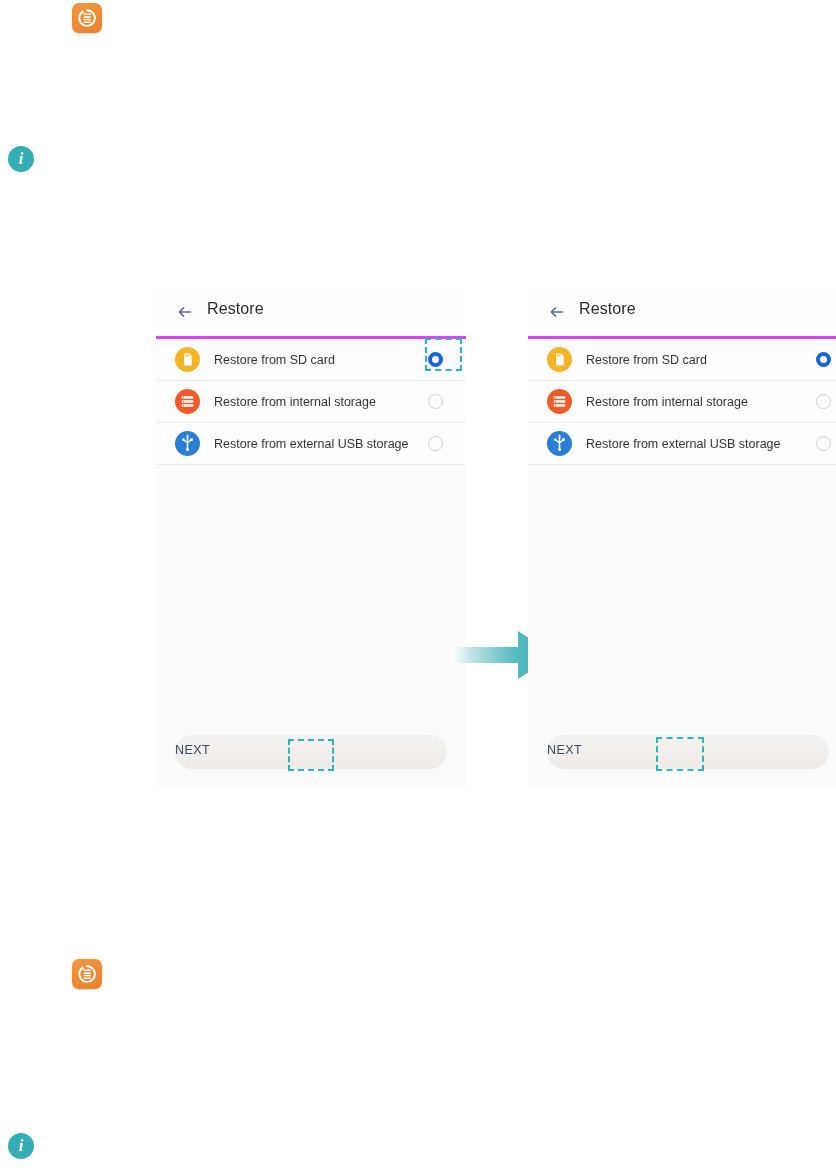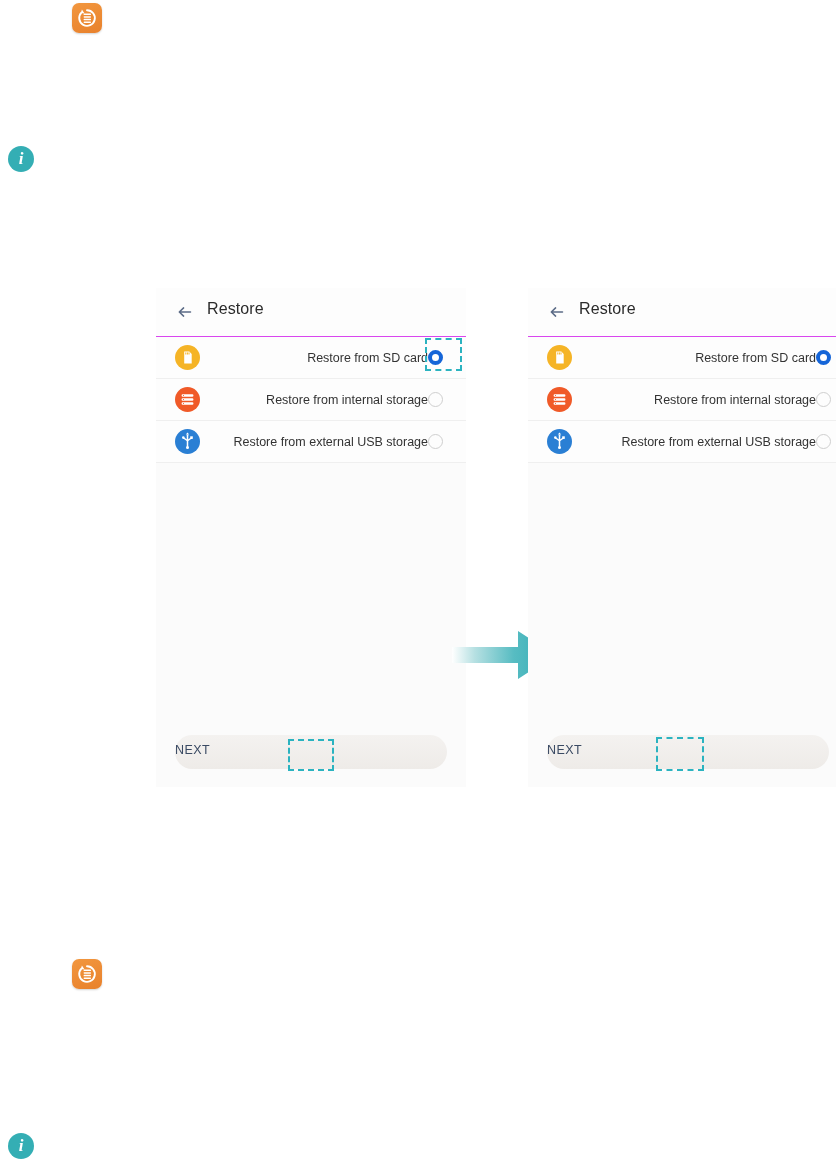--- a/index.html
+++ b/index.html
@@ -50,21 +50,21 @@
     overflow: hidden;
     box-sizing: border-box;
   }
   .panel-left  { left: 156px; width: 310px; }
   .panel-right { left: 528px; width: 320px; }
 
   .panel-header {
     position: relative;
     height: 48px;
     background: #fdfdfd;
-    border-bottom: 1px solid #d946ef;
+    border-bottom: 3px solid #d946ef;
   }
   .back-arrow {
     position: absolute;
     left: 18px;
     top: 13px;
     width: 22px;
     height: 22px;
   }
   .panel-title {
     position: absolute;
@@ -91,21 +91,20 @@
     flex: 0 0 auto;
     position: relative;
   }
   .opt-icon svg { position: absolute; left: 0; top: 0; }
   .opt-label {
     margin-left: 14px;
     font-size: 12.5px;
     color: #333333;
     white-space: nowrap;
     flex: 1 1 auto;
-    text-align: right;
   }
   .radio {
     flex: 0 0 auto;
     width: 15px;
     height: 15px;
     border-radius: 50%;
     box-sizing: border-box;
     border: 1px solid #cfcfcf;
     background: transparent;
   }

